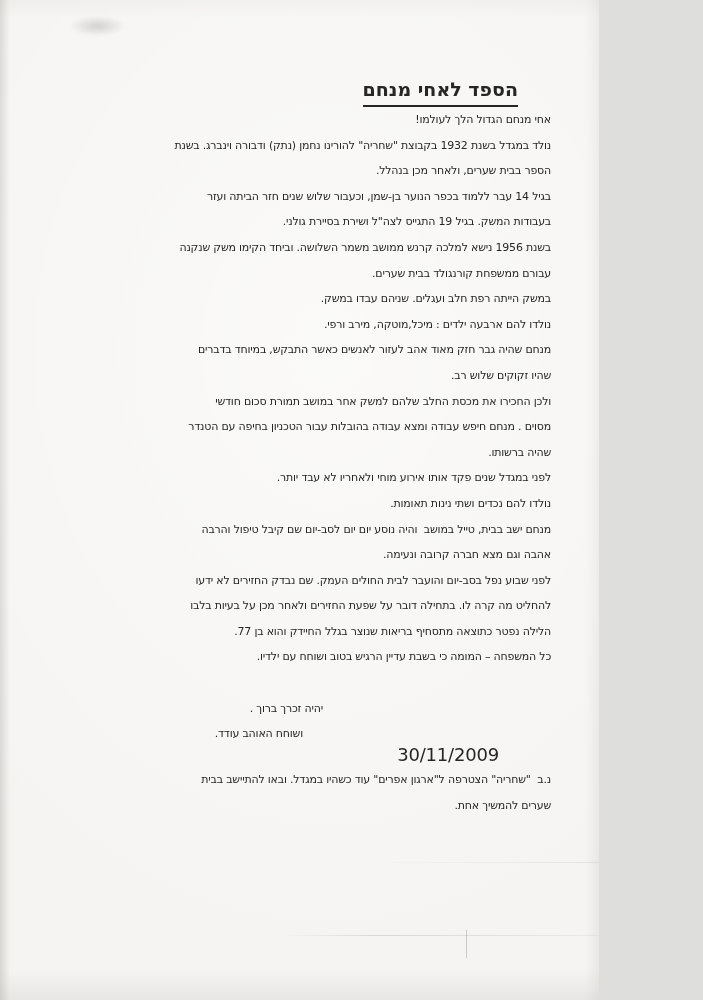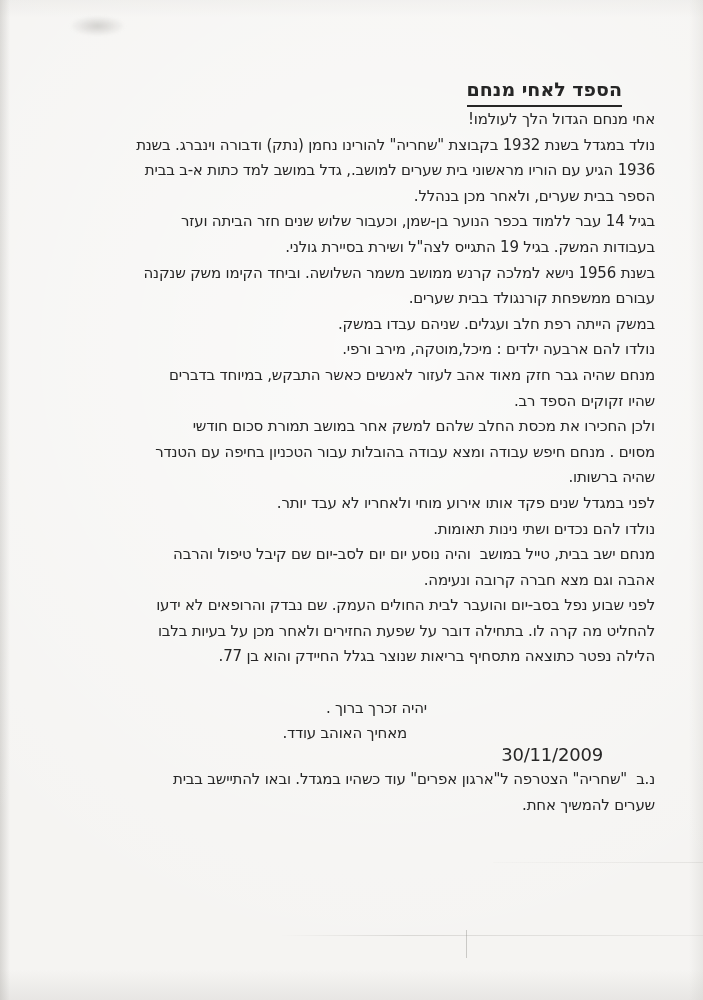--- a/index.html
+++ b/index.html
@@ -3,21 +3,21 @@
 <meta charset="utf-8">
 <style>
   :root{
     --ink:#262626;
     --paper:#f5f4f2;
   }
   html,body{margin:0;padding:0;}
   body{background:#dededd;font-family:"DejaVu Sans",sans-serif;}
   .scan{
     position:relative;
-    width:703px;height:1000px;
+    width:599px;height:1000px;
     overflow:hidden;
     background:
       radial-gradient(ellipse 120% 90% at 55% 35%, rgba(255,255,255,0.55), rgba(255,255,255,0) 70%),
       linear-gradient(90deg, rgba(186,184,180,0.5) 0px, rgba(244,243,241,0) 10px),
       linear-gradient(270deg, rgba(200,198,194,0.28) 0px, rgba(244,243,241,0) 14px),
       linear-gradient(0deg, rgba(203,201,197,0.32) 0px, rgba(244,243,241,0) 30px),
       linear-gradient(180deg, rgba(203,201,197,0.18) 0px, rgba(244,243,241,0) 18px),
       var(--paper);
   }
   .content{
@@ -28,21 +28,21 @@
   .title-row{line-height:30px;padding-right:33px;}
   .doc-title{
     display:inline-block;
     font-size:19px;font-weight:bold;
     padding-bottom:1px;
     border-bottom:2px solid var(--ink);
     white-space:pre;
   }
   .line{
     line-height:25.6px;
-    font-size:15px;
+    font-size:11px;
     letter-spacing:-0.2px;
     white-space:pre;
   }
   .gap{height:25.6px;}
   .sig1{padding-left:0;padding-right:228px;text-align:right;}
   .sig2{padding-right:248px;}
   .date-line{padding-right:52px;margin-top:-5px;font-size:18px;}
   
   .smudge{
     position:absolute;top:16px;left:70px;width:55px;height:20px;
@@ -68,45 +68,45 @@
 <div class="scan">
   <div class="smudge"></div>
 
   <div class="content">
     <div class="title-row">
       <span class="doc-title">הספד לאחי מנחם</span>
     </div>
 
     <div class="line">אחי מנחם הגדול הלך לעולמו!</div>
     <div class="line">נולד במגדל בשנת 1932 בקבוצת "שחריה" להורינו נחמן (נתק) ודבורה וינברג. בשנת</div>
-    <div class="line">1936 הגיע עם הוריו מראשוני בית שערים למושב., גדל במושב למד כתות א-ב בבית</div>
     <div class="line">הספר בבית שערים, ולאחר מכן בנהלל.</div>
     <div class="line">בגיל 14 עבר ללמוד בכפר הנוער בן-שמן, וכעבור שלוש שנים חזר הביתה ועזר</div>
     <div class="line">בעבודות המשק. בגיל 19 התגייס לצה"ל ושירת בסיירת גולני.</div>
     <div class="line">בשנת 1956 נישא למלכה קרנש ממושב משמר השלושה. וביחד הקימו משק שנקנה</div>
     <div class="line">עבורם ממשפחת קורנגולד בבית שערים.</div>
     <div class="line">במשק הייתה רפת חלב ועגלים. שניהם עבדו במשק.</div>
     <div class="line">נולדו להם ארבעה ילדים : מיכל,מוטקה, מירב ורפי.</div>
     <div class="line">מנחם שהיה גבר חזק מאוד אהב לעזור לאנשים כאשר התבקש, במיוחד בדברים</div>
-    <div class="line">שהיו זקוקים הספד רב.</div>
+    <div class="line">שהיו זקוקים שלוש רב.</div>
     <div class="line">ולכן החכירו את מכסת החלב שלהם למשק אחר במושב תמורת סכום חודשי</div>
     <div class="line">מסוים . מנחם חיפש עבודה ומצא עבודה בהובלות עבור הטכניון בחיפה עם הטנדר</div>
     <div class="line">שהיה ברשותו.</div>
     <div class="line">לפני במגדל שנים פקד אותו אירוע מוחי ולאחריו לא עבד יותר.</div>
     <div class="line">נולדו להם נכדים ושתי נינות תאומות.</div>
     <div class="line">מנחם ישב בבית, טייל במושב  והיה נוסע יום יום לסב-יום שם קיבל טיפול והרבה</div>
     <div class="line">אהבה וגם מצא חברה קרובה ונעימה.</div>
-    <div class="line">לפני שבוע נפל בסב-יום והועבר לבית החולים העמק. שם נבדק והרופאים לא ידעו</div>
+    <div class="line">לפני שבוע נפל בסב-יום והועבר לבית החולים העמק. שם נבדק החזירים לא ידעו</div>
     <div class="line">להחליט מה קרה לו. בתחילה דובר על שפעת החזירים ולאחר מכן על בעיות בלבו</div>
     <div class="line">הלילה נפטר כתוצאה מתסחיף בריאות שנוצר בגלל החיידק והוא בן 77.</div>
+    <div class="line">כל המשפחה – המומה כי בשבת עדיין הרגיש בטוב ושוחח עם ילדיו.</div>
 
     <div class="gap"></div>
 
     <div class="line sig1">יהיה זכרך ברוך .</div>
-    <div class="line sig2">מאחיך האוהב עודד.</div>
+    <div class="line sig2">ושוחח האוהב עודד.</div>
     <div class="line date-line">30/11/2009</div>
 
     <div class="line">נ.ב  "שחריה" הצטרפה ל"ארגון אפרים" עוד כשהיו במגדל. ובאו להתיישב בבית</div>
     <div class="line">שערים להמשיך אחת.</div>
   </div>
 
   <div class="crease-h2"></div>
   <div class="crease-h"></div>
   <div class="scratch-v"></div>
 </div>

